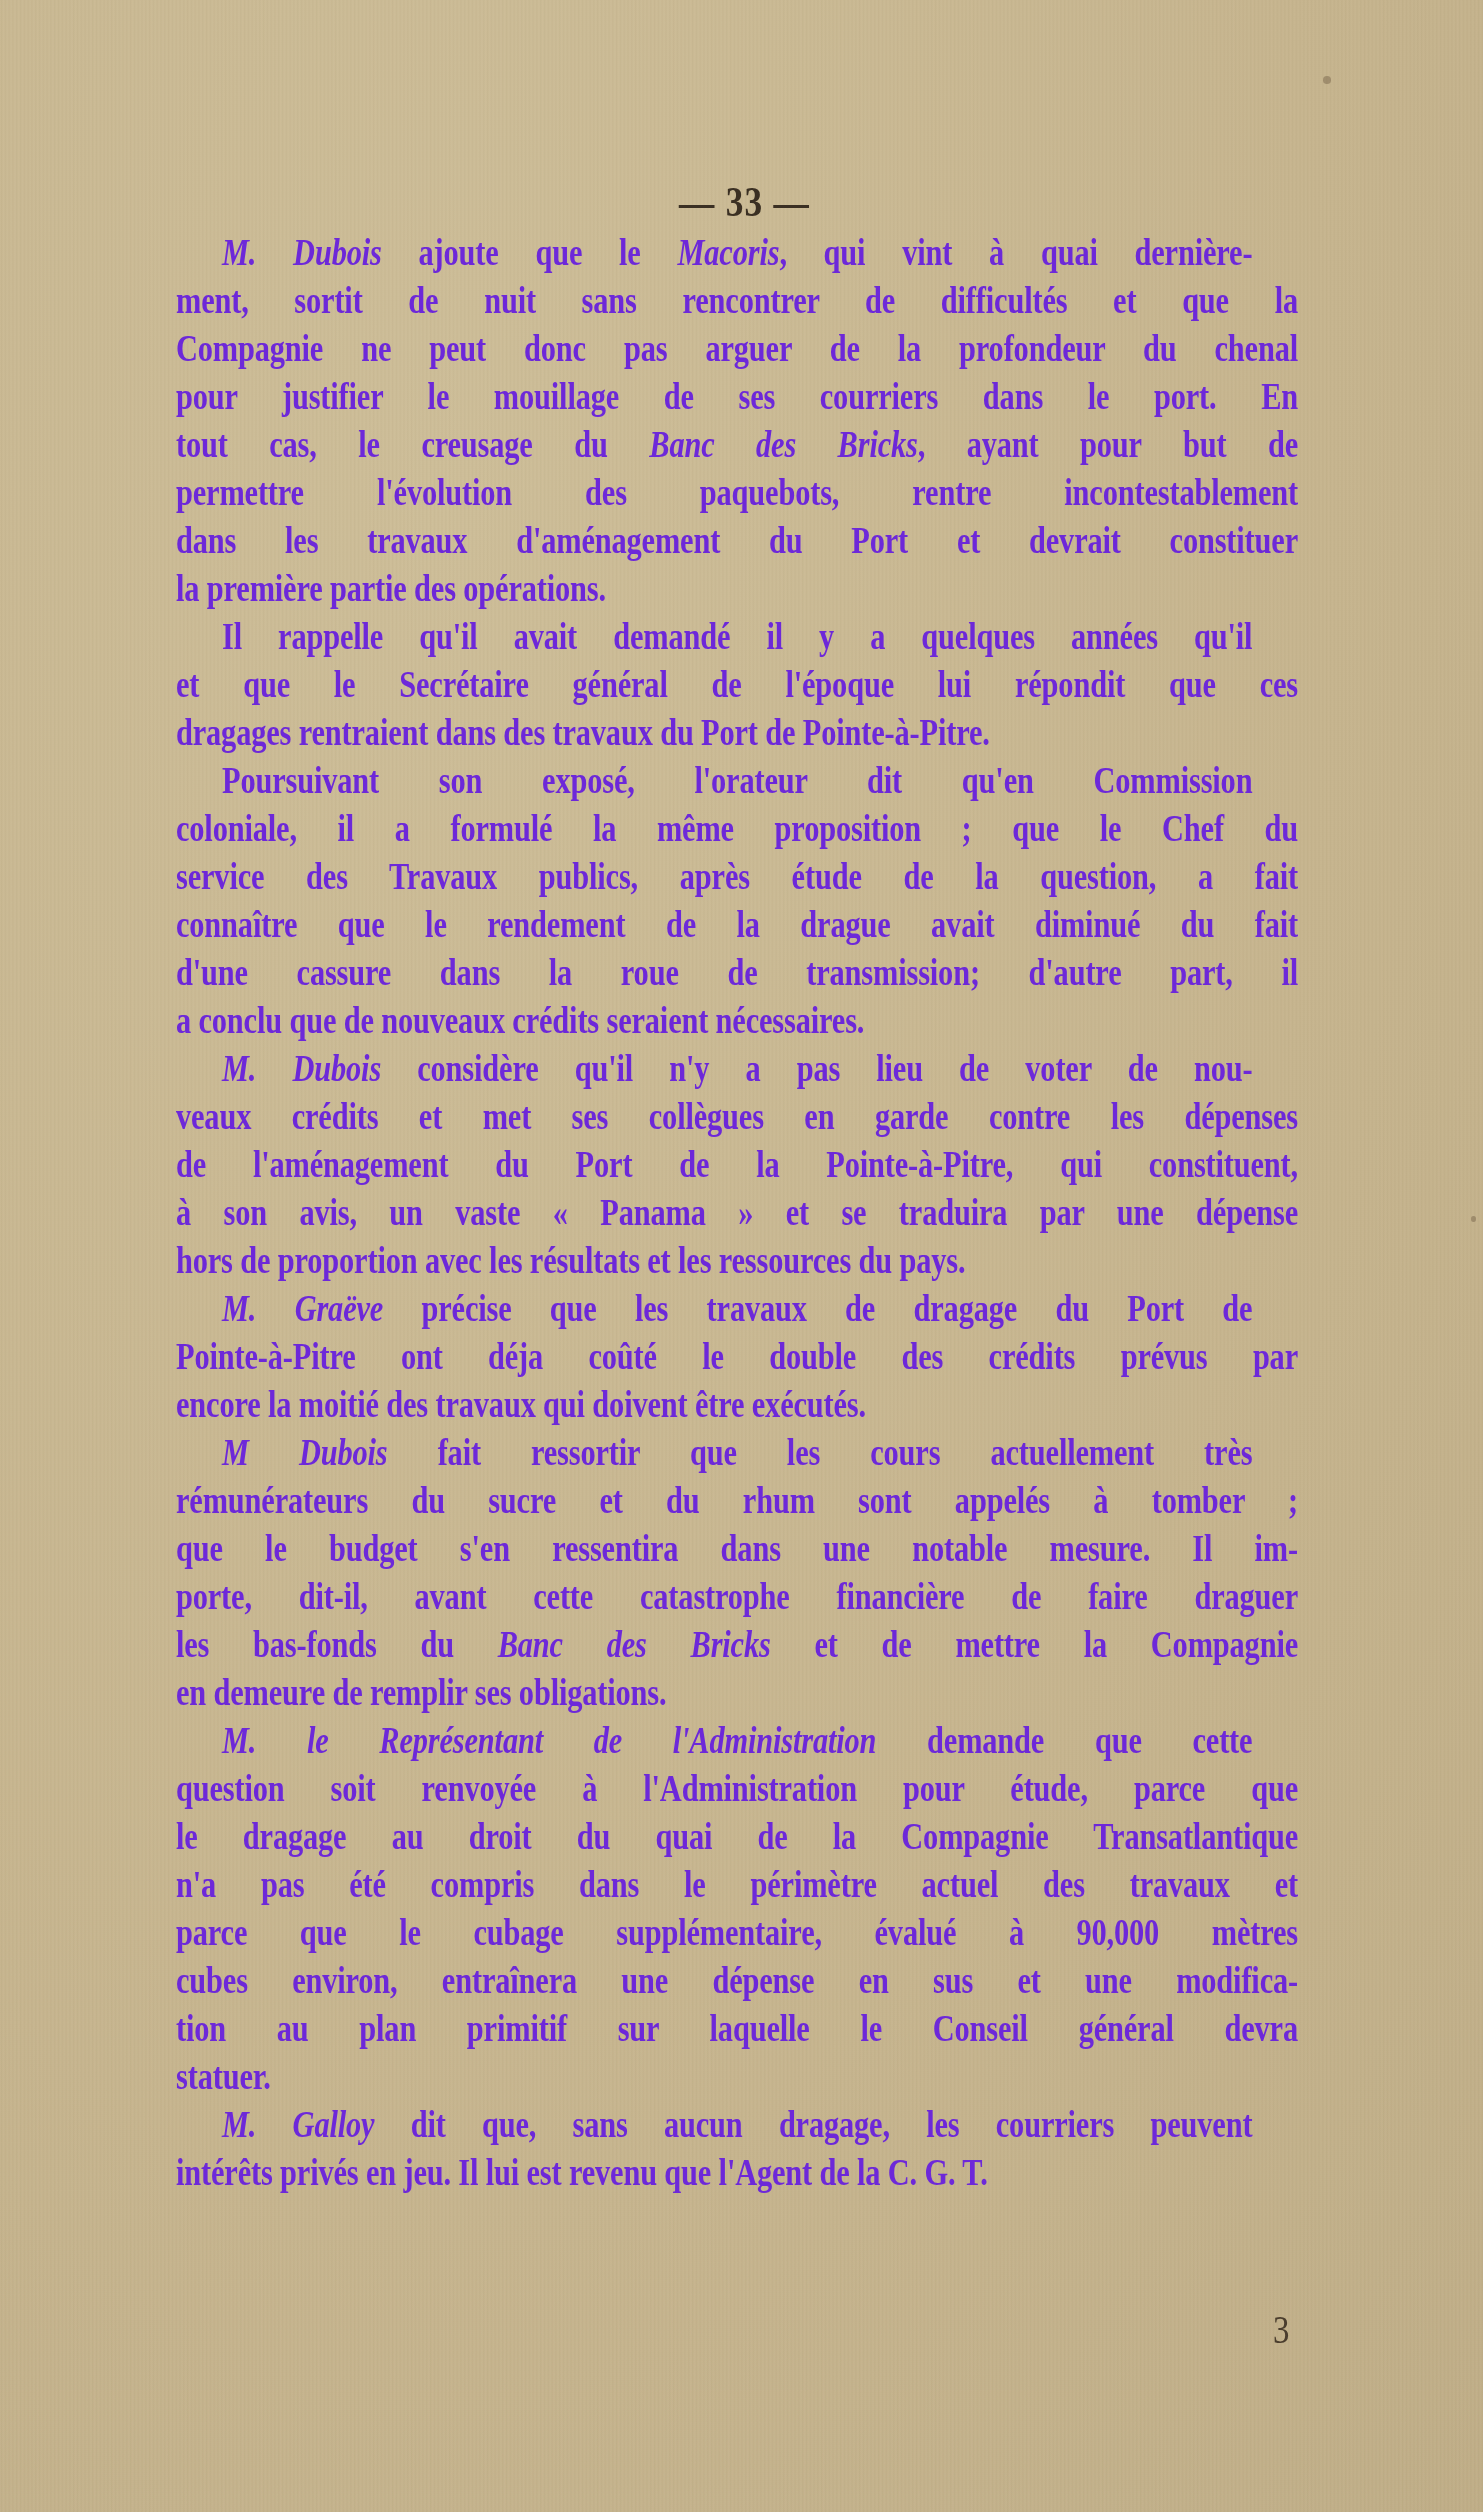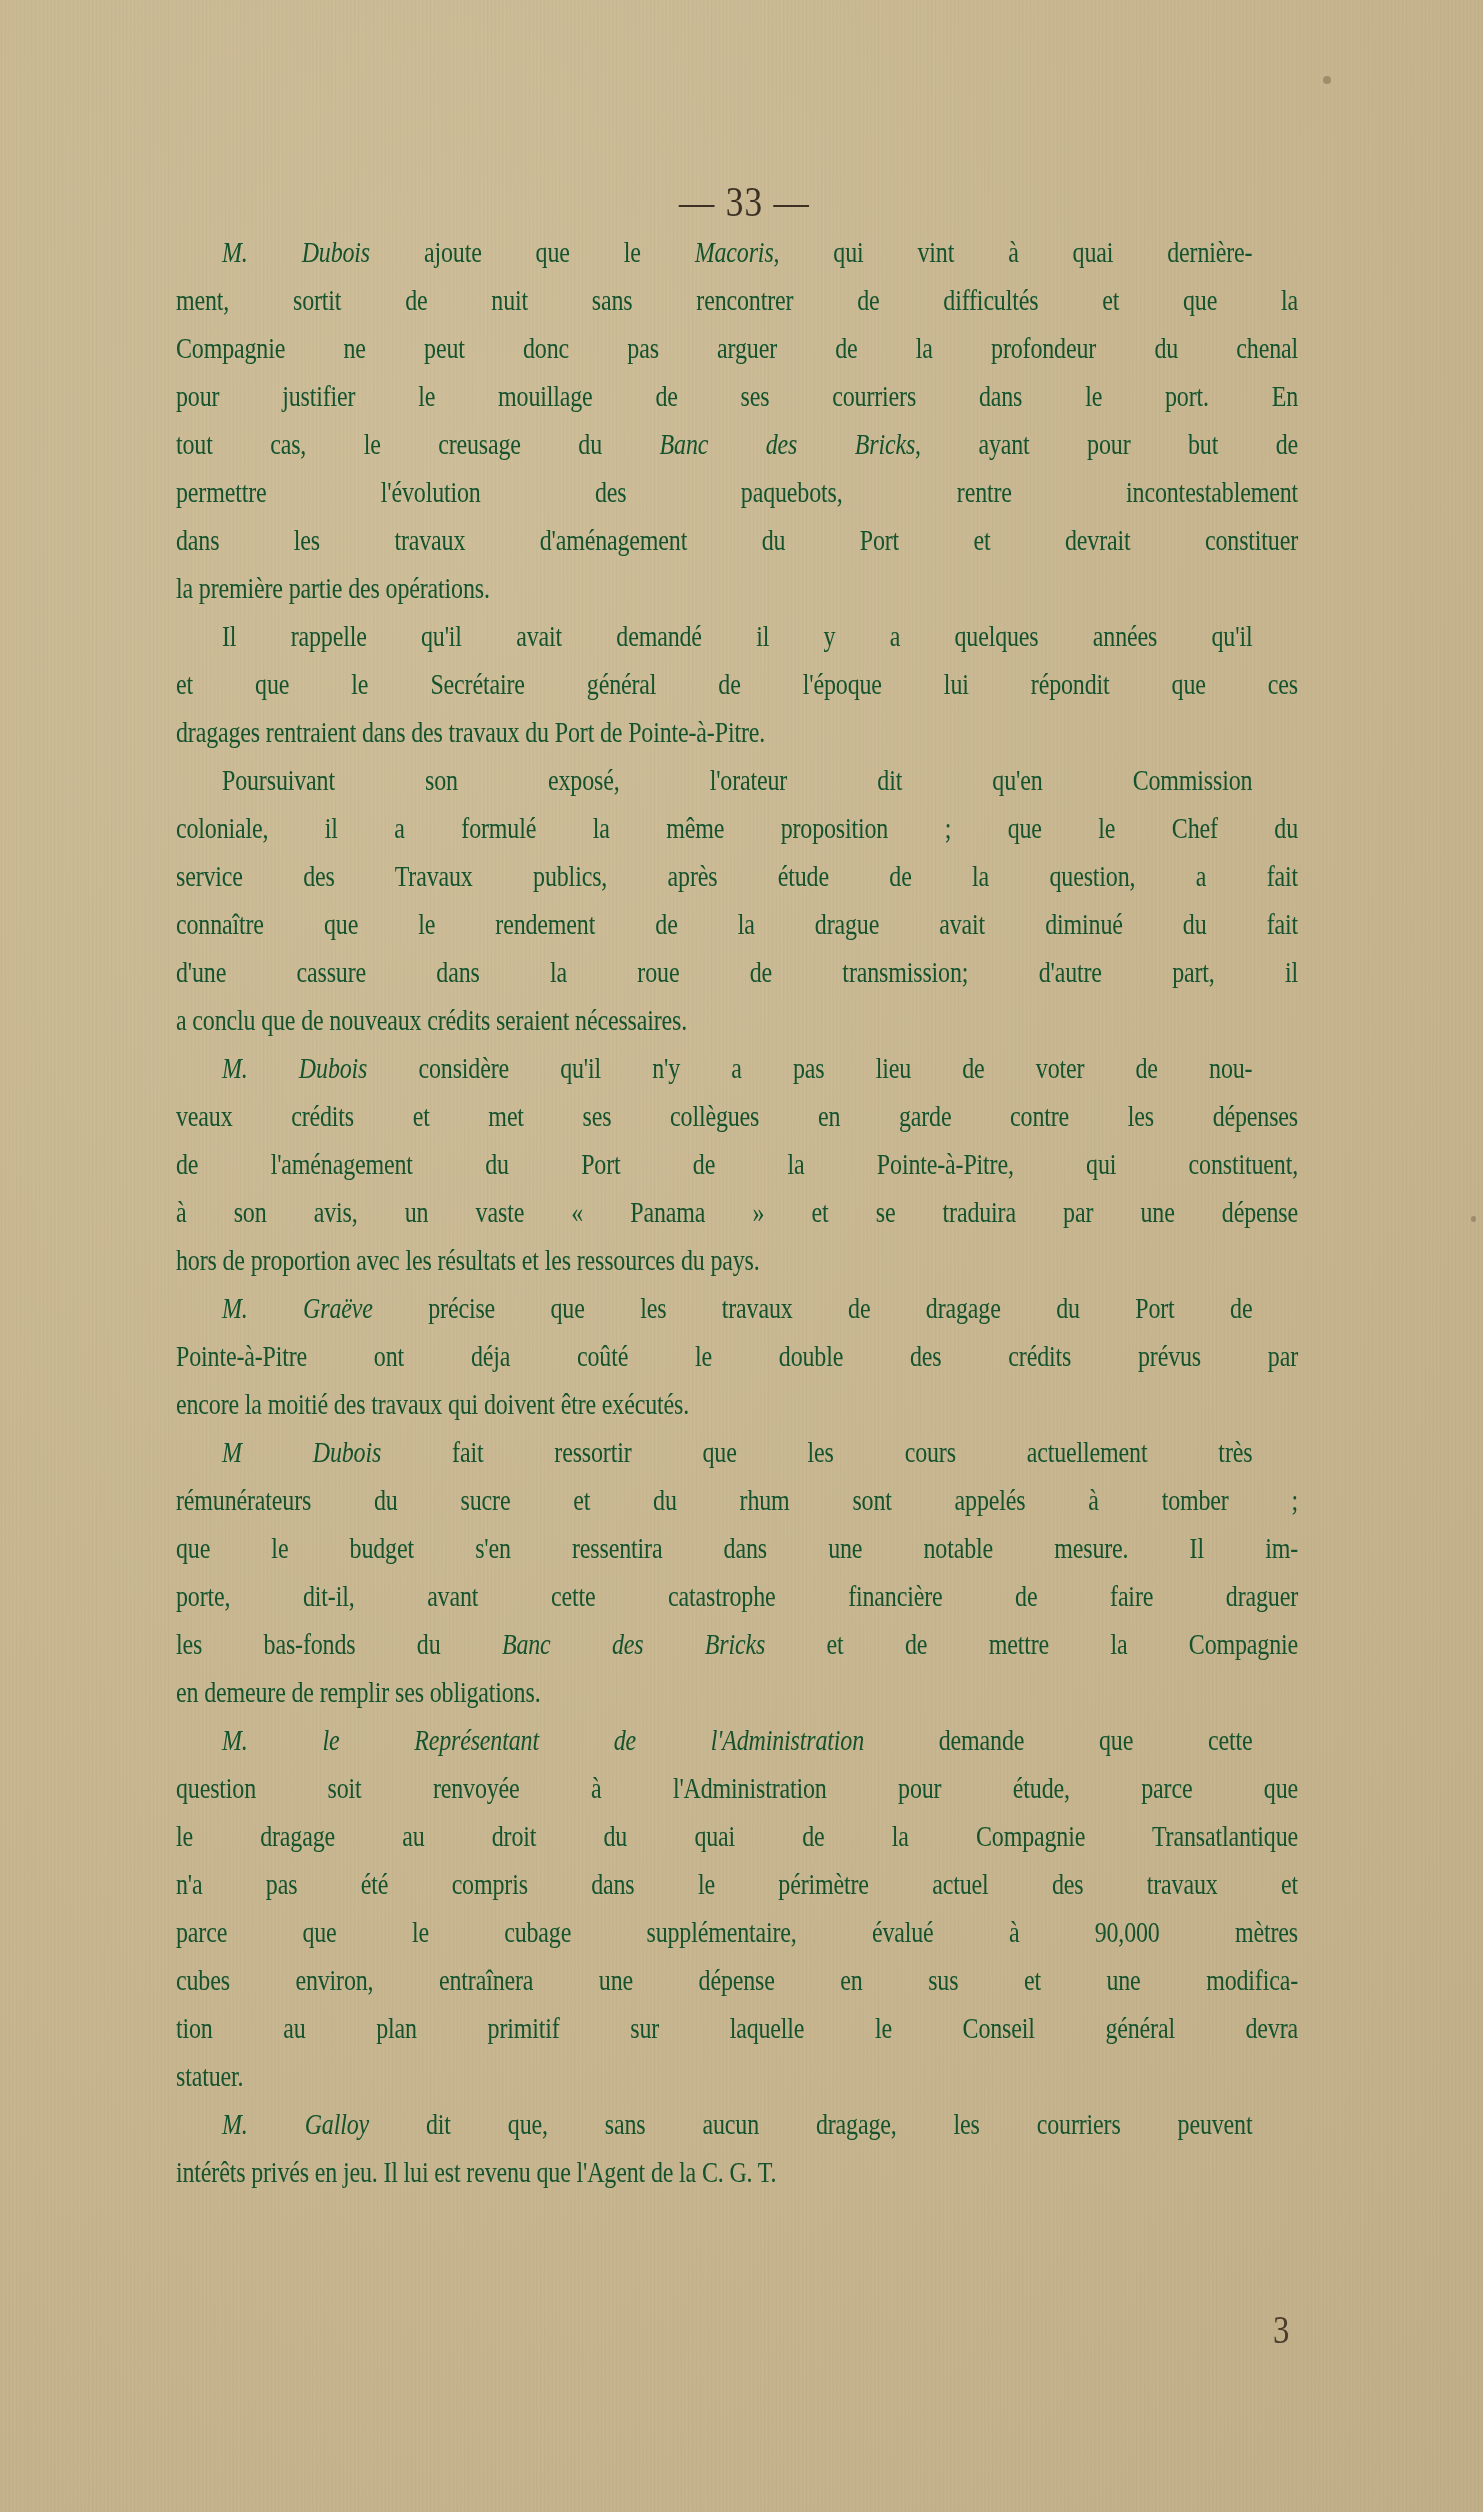--- a/index.html
+++ b/index.html
@@ -17,41 +17,42 @@
       position: relative;
       overflow: hidden;
       font-family: "Liberation Serif", "DejaVu Serif", serif;
       color: #3a2f22;
     }
     .page {
       position: absolute;
       left: 176px;
       top: 175px;
       width: 1122px;
+      font-weight: bold;
     }
     .page-number {
       text-align: center;
       font-size: 43px;
       letter-spacing: 1.5px;
       color: #3b3023;
       height: 53px;
       line-height: 53px;
       transform: scaleX(0.82);
       margin-left: 15px;
     }
     .line {
       display: block;
-      font-size: 30px;
+      font-size: 38px;
       height: 48px;
       line-height: 48px;
       white-space: nowrap;
       text-align: justify;
       text-align-last: justify;
       transform-origin: left center;
-      color: #14532d;
+      color: #6d28d9;
       letter-spacing: -0.2px;
     }
     .line.indent { padding-left: 46px; }
     .line.last { text-align-last: left; }
     .line .inner {
       display: inline-block;
       transform: scaleX(0.8);
       transform-origin: left center;
       width: 125%;
       text-align: justify;

